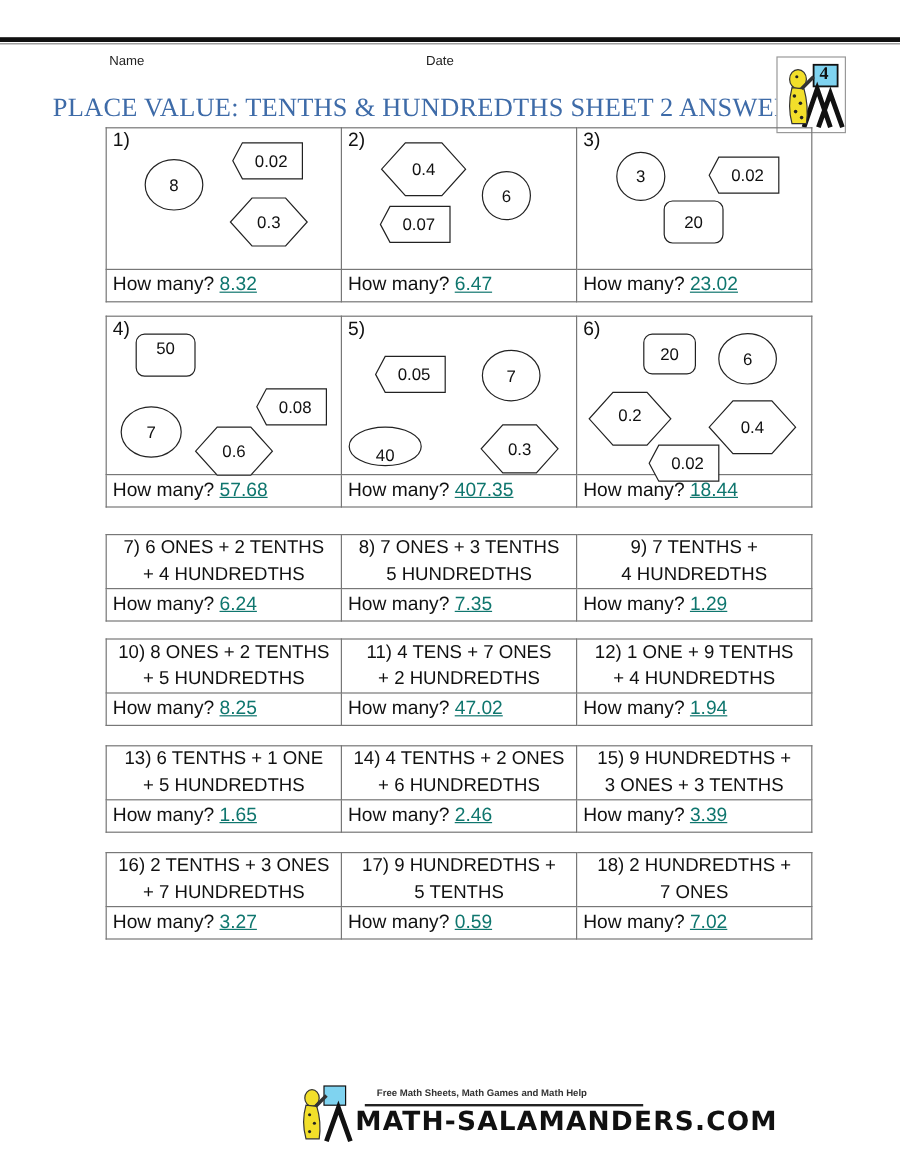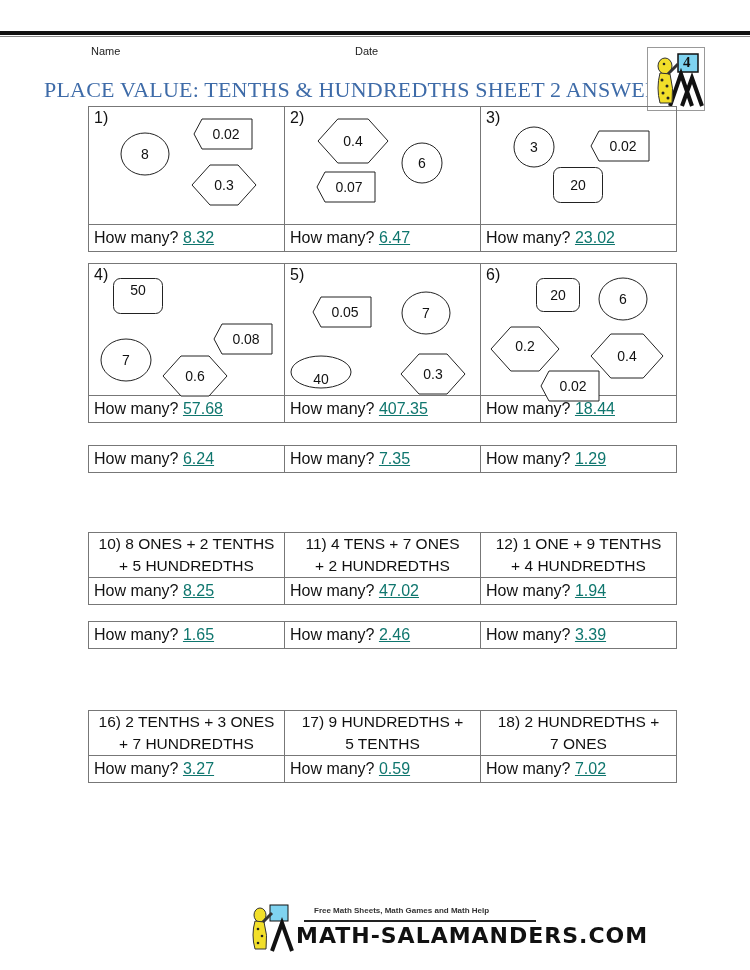--- a/index.html
+++ b/index.html
@@ -235,20 +235,34 @@
   </table>
 
 <div id="word-tables">
   <table class="ws word" style="left:88px;top:445px;width:588px;">
     <colgroup>
         <col style="width:196px">
         <col style="width:196px">
         <col style="width:196px">
       </colgroup>
     <tbody>
+        <tr>
+      <td class="q">
+            <div>7) 6 ONES + 2 TENTHS</div>
+            <div>+ 4 HUNDREDTHS</div>
+          </td>
+      <td class="q">
+            <div>8) 7 ONES + 3 TENTHS</div>
+            <div>5 HUNDREDTHS</div>
+          </td>
+      <td class="q">
+            <div>9) 7 TENTHS +</div>
+            <div>4 HUNDREDTHS</div>
+          </td>
+    </tr>
     <tr class="howrow">
       <td><span>How many?</span> <span class="ans">6.24</span></td>
       <td><span>How many?</span> <span class="ans">7.35</span></td>
       <td><span>How many?</span> <span class="ans">1.29</span></td>
     </tr>
   </tbody>
     </table>
 
   <table class="ws word" style="left:88px;top:532px;width:588px;">
     <colgroup>
@@ -279,20 +293,34 @@
   </tbody>
     </table>
 
   <table class="ws word" style="left:88px;top:621px;width:588px;">
     <colgroup>
         <col style="width:196px">
         <col style="width:196px">
         <col style="width:196px">
       </colgroup>
     <tbody>
+        <tr>
+      <td class="q">
+            <div>13) 6 TENTHS + 1 ONE</div>
+            <div>+ 5 HUNDREDTHS</div>
+          </td>
+      <td class="q">
+            <div>14) 4 TENTHS + 2 ONES</div>
+            <div>+ 6 HUNDREDTHS</div>
+          </td>
+      <td class="q">
+            <div>15) 9 HUNDREDTHS +</div>
+            <div>3 ONES + 3 TENTHS</div>
+          </td>
+    </tr>
     <tr class="howrow">
       <td><span>How many?</span> <span class="ans">1.65</span></td>
       <td><span>How many?</span> <span class="ans">2.46</span></td>
       <td><span>How many?</span> <span class="ans">3.39</span></td>
     </tr>
   </tbody>
     </table>
 
   <table class="ws word" style="left:88px;top:710px;width:588px;">
     <colgroup>

